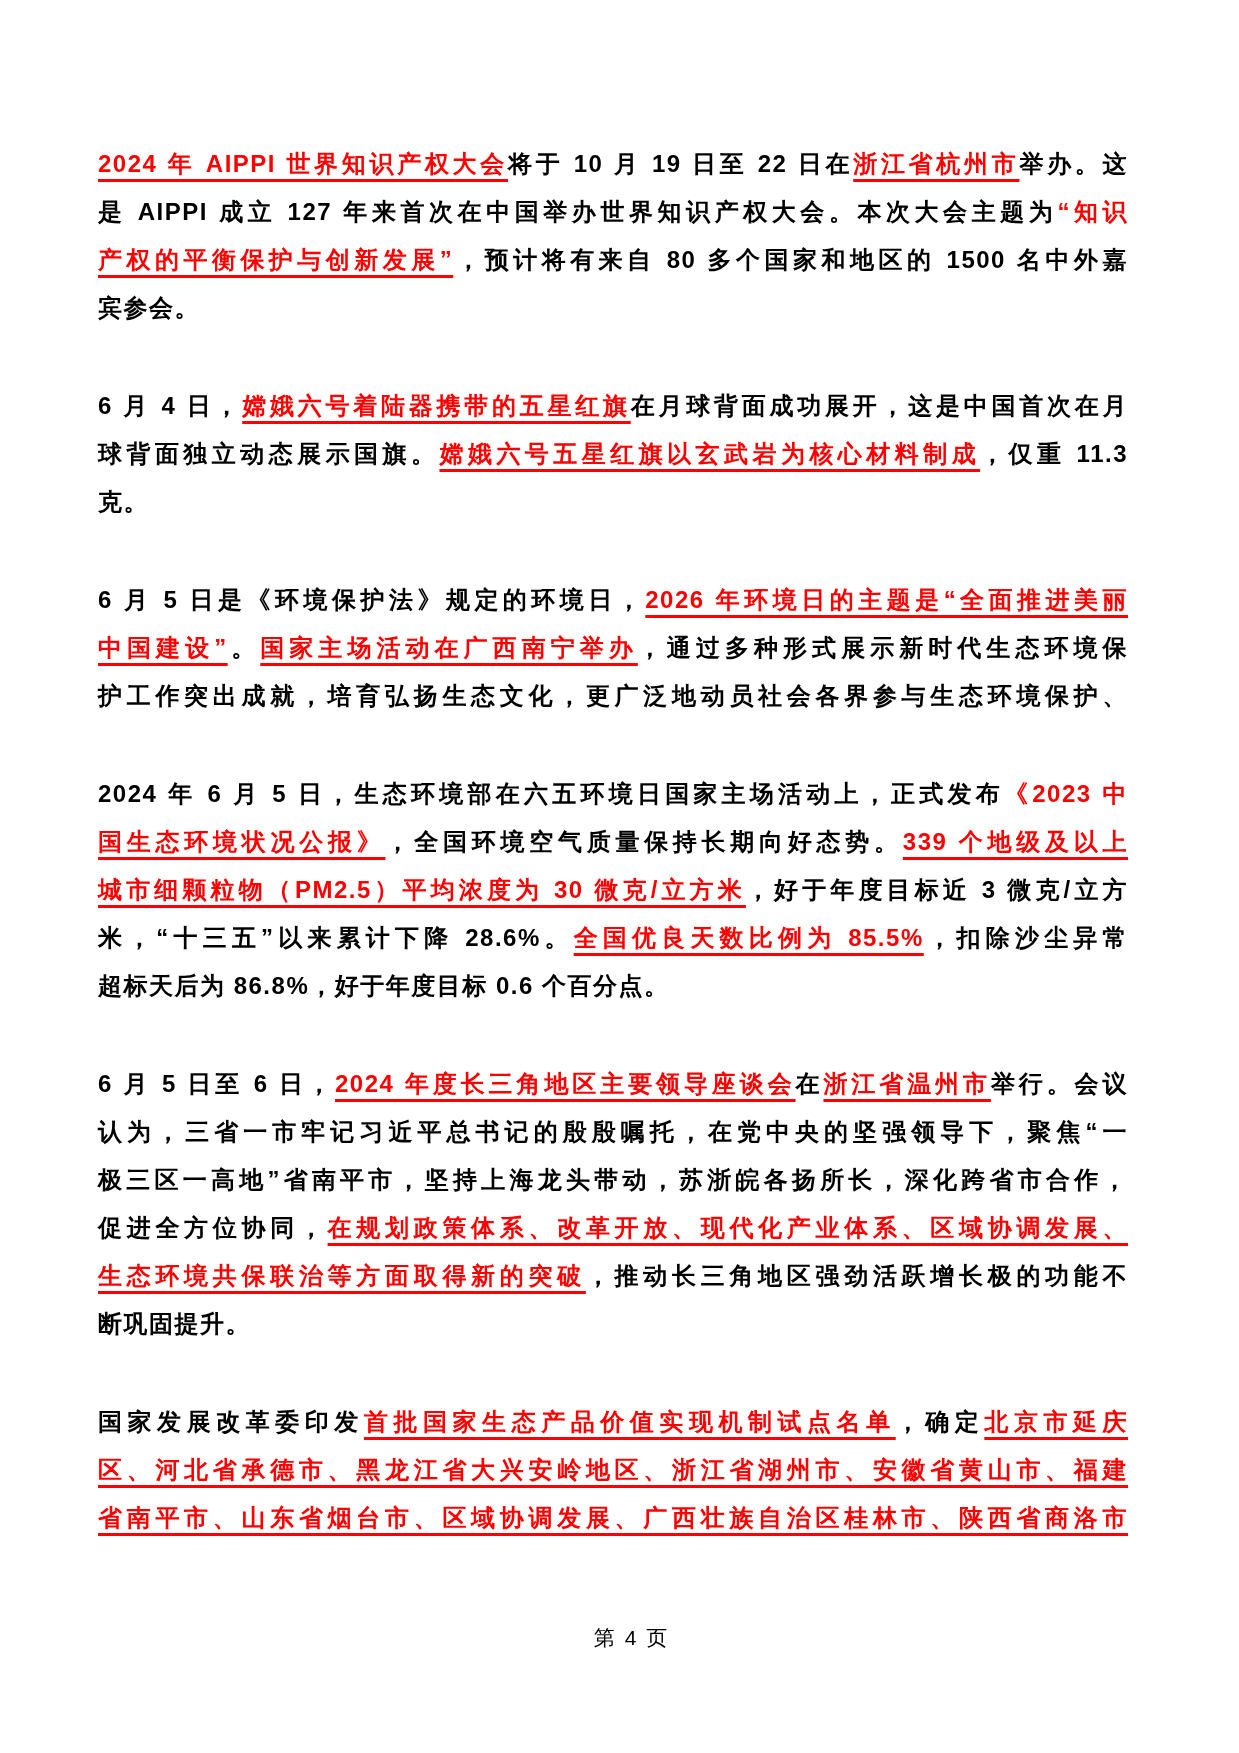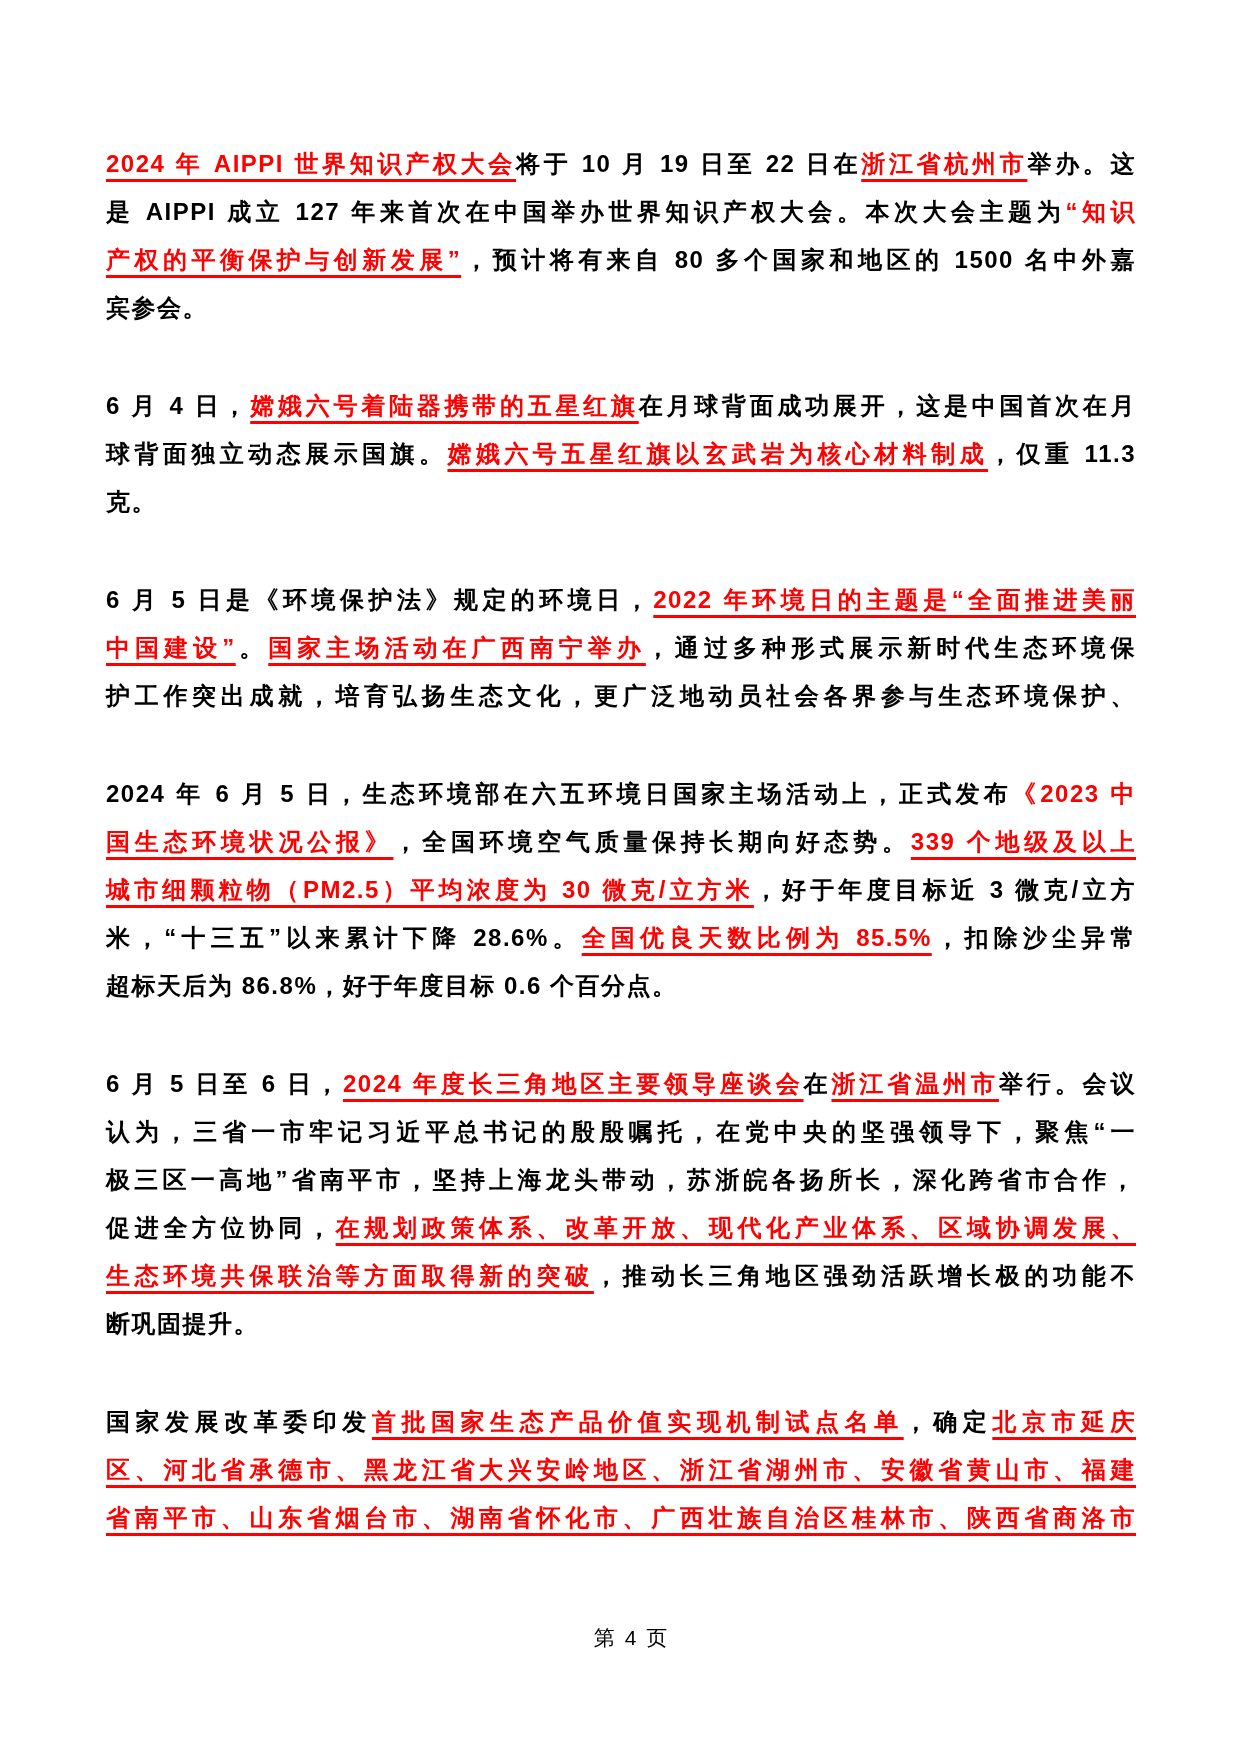--- a/index.html
+++ b/index.html
@@ -12,21 +12,21 @@
     width: 1239px;
     height: 1753px;
     background: #ffffff;
     overflow: hidden;
     font-family: "Liberation Sans", sans-serif;
     font-weight: 700;
     color: #000000;
   }
   .content {
     position: absolute;
-    left: 106px;
+    left: 98px;
     top: 140px;
     width: 1030px;
   }
   .paragraph {
     margin: 0 0 50px 0;
   }
   .paragraph:last-child {
     margin-bottom: 0;
   }
   .line {
@@ -73,21 +73,21 @@
         <div class="line"><span class="seg-b">是 AIPPI 成立 127 年来首次在中国举办世界知识产权大会。本次大会主题为</span><span class="seg-r">“知识</span></div>
         <div class="line"><span class="seg-u">产权的平衡保护与创新发展”</span><span class="seg-b">，预计将有来自 80 多个国家和地区的 1500 名中外嘉</span></div>
         <div class="line short"><span class="seg-b">宾参会。</span></div>
       </div>
       <div class="paragraph">
         <div class="line"><span class="seg-b">6 月 4 日，</span><span class="seg-u">嫦娥六号着陆器携带的五星红旗</span><span class="seg-b">在月球背面成功展开，这是中国首次在月</span></div>
         <div class="line"><span class="seg-b">球背面独立动态展示国旗。</span><span class="seg-u">嫦娥六号五星红旗以玄武岩为核心材料制成</span><span class="seg-b">，仅重 11.3</span></div>
         <div class="line short"><span class="seg-b">克。</span></div>
       </div>
       <div class="paragraph">
-        <div class="line"><span class="seg-b">6 月 5 日是《环境保护法》规定的环境日，</span><span class="seg-u">2022 年环境日的主题是“全面推进美丽</span></div>
+        <div class="line"><span class="seg-b">6 月 5 日是《环境保护法》规定的环境日，</span><span class="seg-u">2026 年环境日的主题是“全面推进美丽</span></div>
         <div class="line"><span class="seg-u">中国建设”</span><span class="seg-b">。</span><span class="seg-u">国家主场活动在广西南宁举办</span><span class="seg-b">，通过多种形式展示新时代生态环境保</span></div>
         <div class="line"><span class="seg-b">护工作突出成就，培育弘扬生态文化，更广泛地动员社会各界参与生态环境保护、</span></div>
       </div>
       <div class="paragraph">
         <div class="line"><span class="seg-b">2024 年 6 月 5 日，生态环境部在六五环境日国家主场活动上，正式发布</span><span class="seg-r">《2023 中</span></div>
         <div class="line"><span class="seg-u">国生态环境状况公报》</span><span class="seg-b">，全国环境空气质量保持长期向好态势。</span><span class="seg-u">339 个地级及以上</span></div>
         <div class="line"><span class="seg-u">城市细颗粒物（PM2.5）平均浓度为 30 微克/立方米</span><span class="seg-b">，好于年度目标近 3 微克/立方</span></div>
         <div class="line"><span class="seg-b">米，“十三五”以来累计下降 28.6%。</span><span class="seg-u">全国优良天数比例为 85.5%</span><span class="seg-b">，扣除沙尘异常</span></div>
         <div class="line short"><span class="seg-b">超标天后为 86.8%，好于年度目标 0.6 个百分点。</span></div>
       </div>
@@ -95,19 +95,19 @@
         <div class="line"><span class="seg-b">6 月 5 日至 6 日，</span><span class="seg-u">2024 年度长三角地区主要领导座谈会</span><span class="seg-b">在</span><span class="seg-u">浙江省温州市</span><span class="seg-b">举行。会议</span></div>
         <div class="line"><span class="seg-b">认为，三省一市牢记习近平总书记的殷殷嘱托，在党中央的坚强领导下，聚焦“一</span></div>
         <div class="line"><span class="seg-b">极三区一高地”省南平市，坚持上海龙头带动，苏浙皖各扬所长，深化跨省市合作，</span></div>
         <div class="line"><span class="seg-b">促进全方位协同，</span><span class="seg-u">在规划政策体系、改革开放、现代化产业体系、区域协调发展、</span></div>
         <div class="line"><span class="seg-u">生态环境共保联治等方面取得新的突破</span><span class="seg-b">，推动长三角地区强劲活跃增长极的功能不</span></div>
         <div class="line short"><span class="seg-b">断巩固提升。</span></div>
       </div>
       <div class="paragraph">
         <div class="line"><span class="seg-b">国家发展改革委印发</span><span class="seg-u">首批国家生态产品价值实现机制试点名单</span><span class="seg-b">，确定</span><span class="seg-u">北京市延庆</span></div>
         <div class="line"><span class="seg-u">区、河北省承德市、黑龙江省大兴安岭地区、浙江省湖州市、安徽省黄山市、福建</span></div>
-        <div class="line"><span class="seg-u">省南平市、山东省烟台市、湖南省怀化市、广西壮族自治区桂林市、陕西省商洛市</span></div>
+        <div class="line"><span class="seg-u">省南平市、山东省烟台市、区域协调发展、广西壮族自治区桂林市、陕西省商洛市</span></div>
       </div>
     </div>
   <div class="footer">
     <span>第 4 页</span>
   </div>
 </div>
 
 </body></html>

